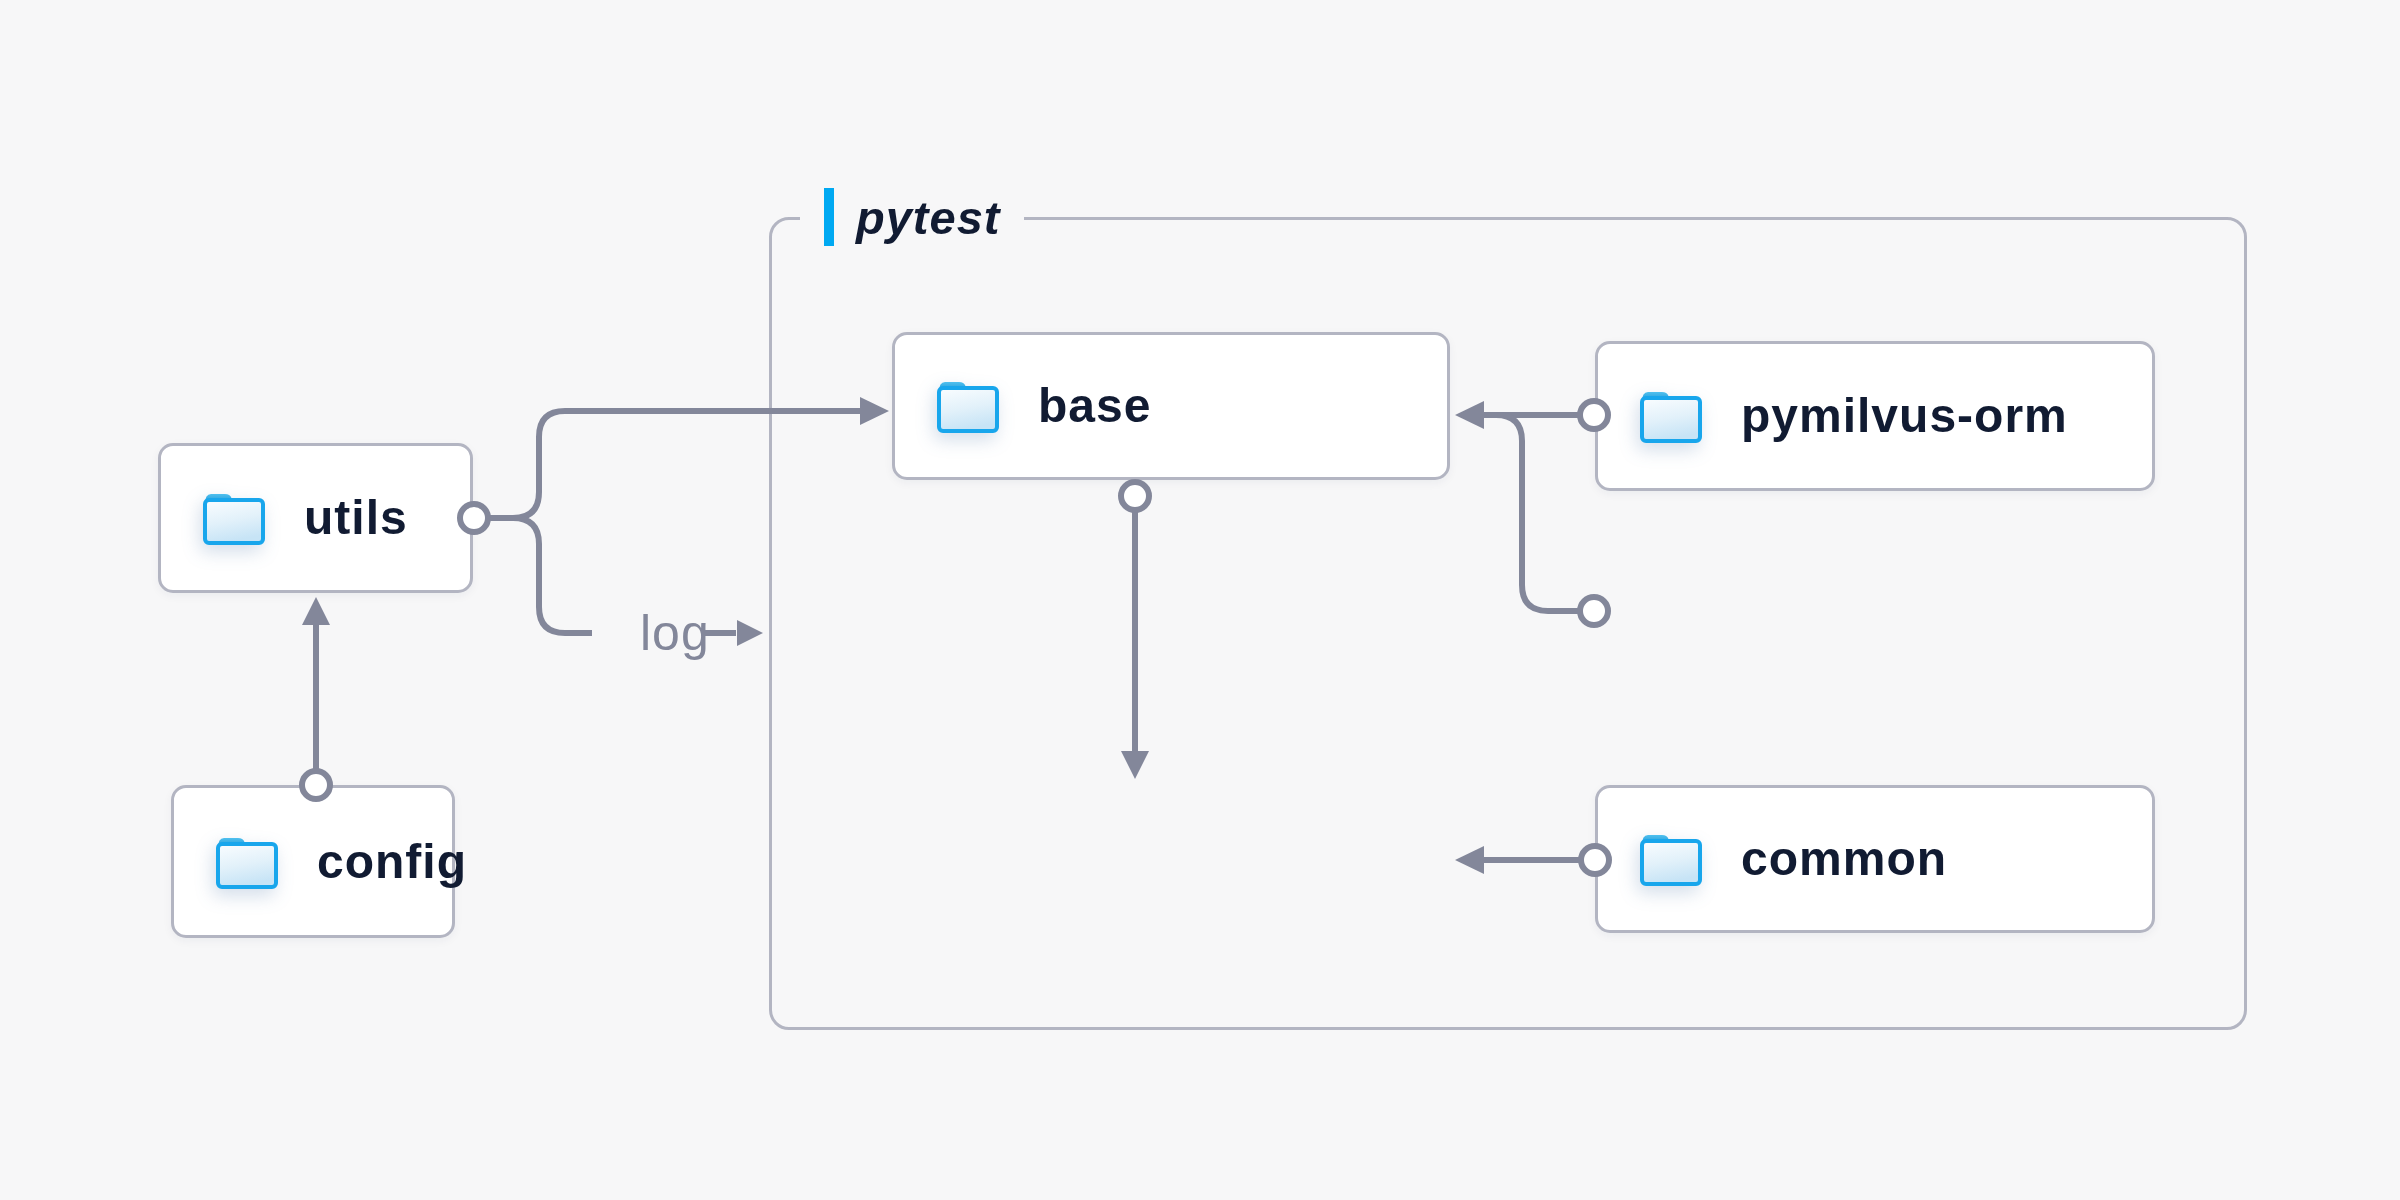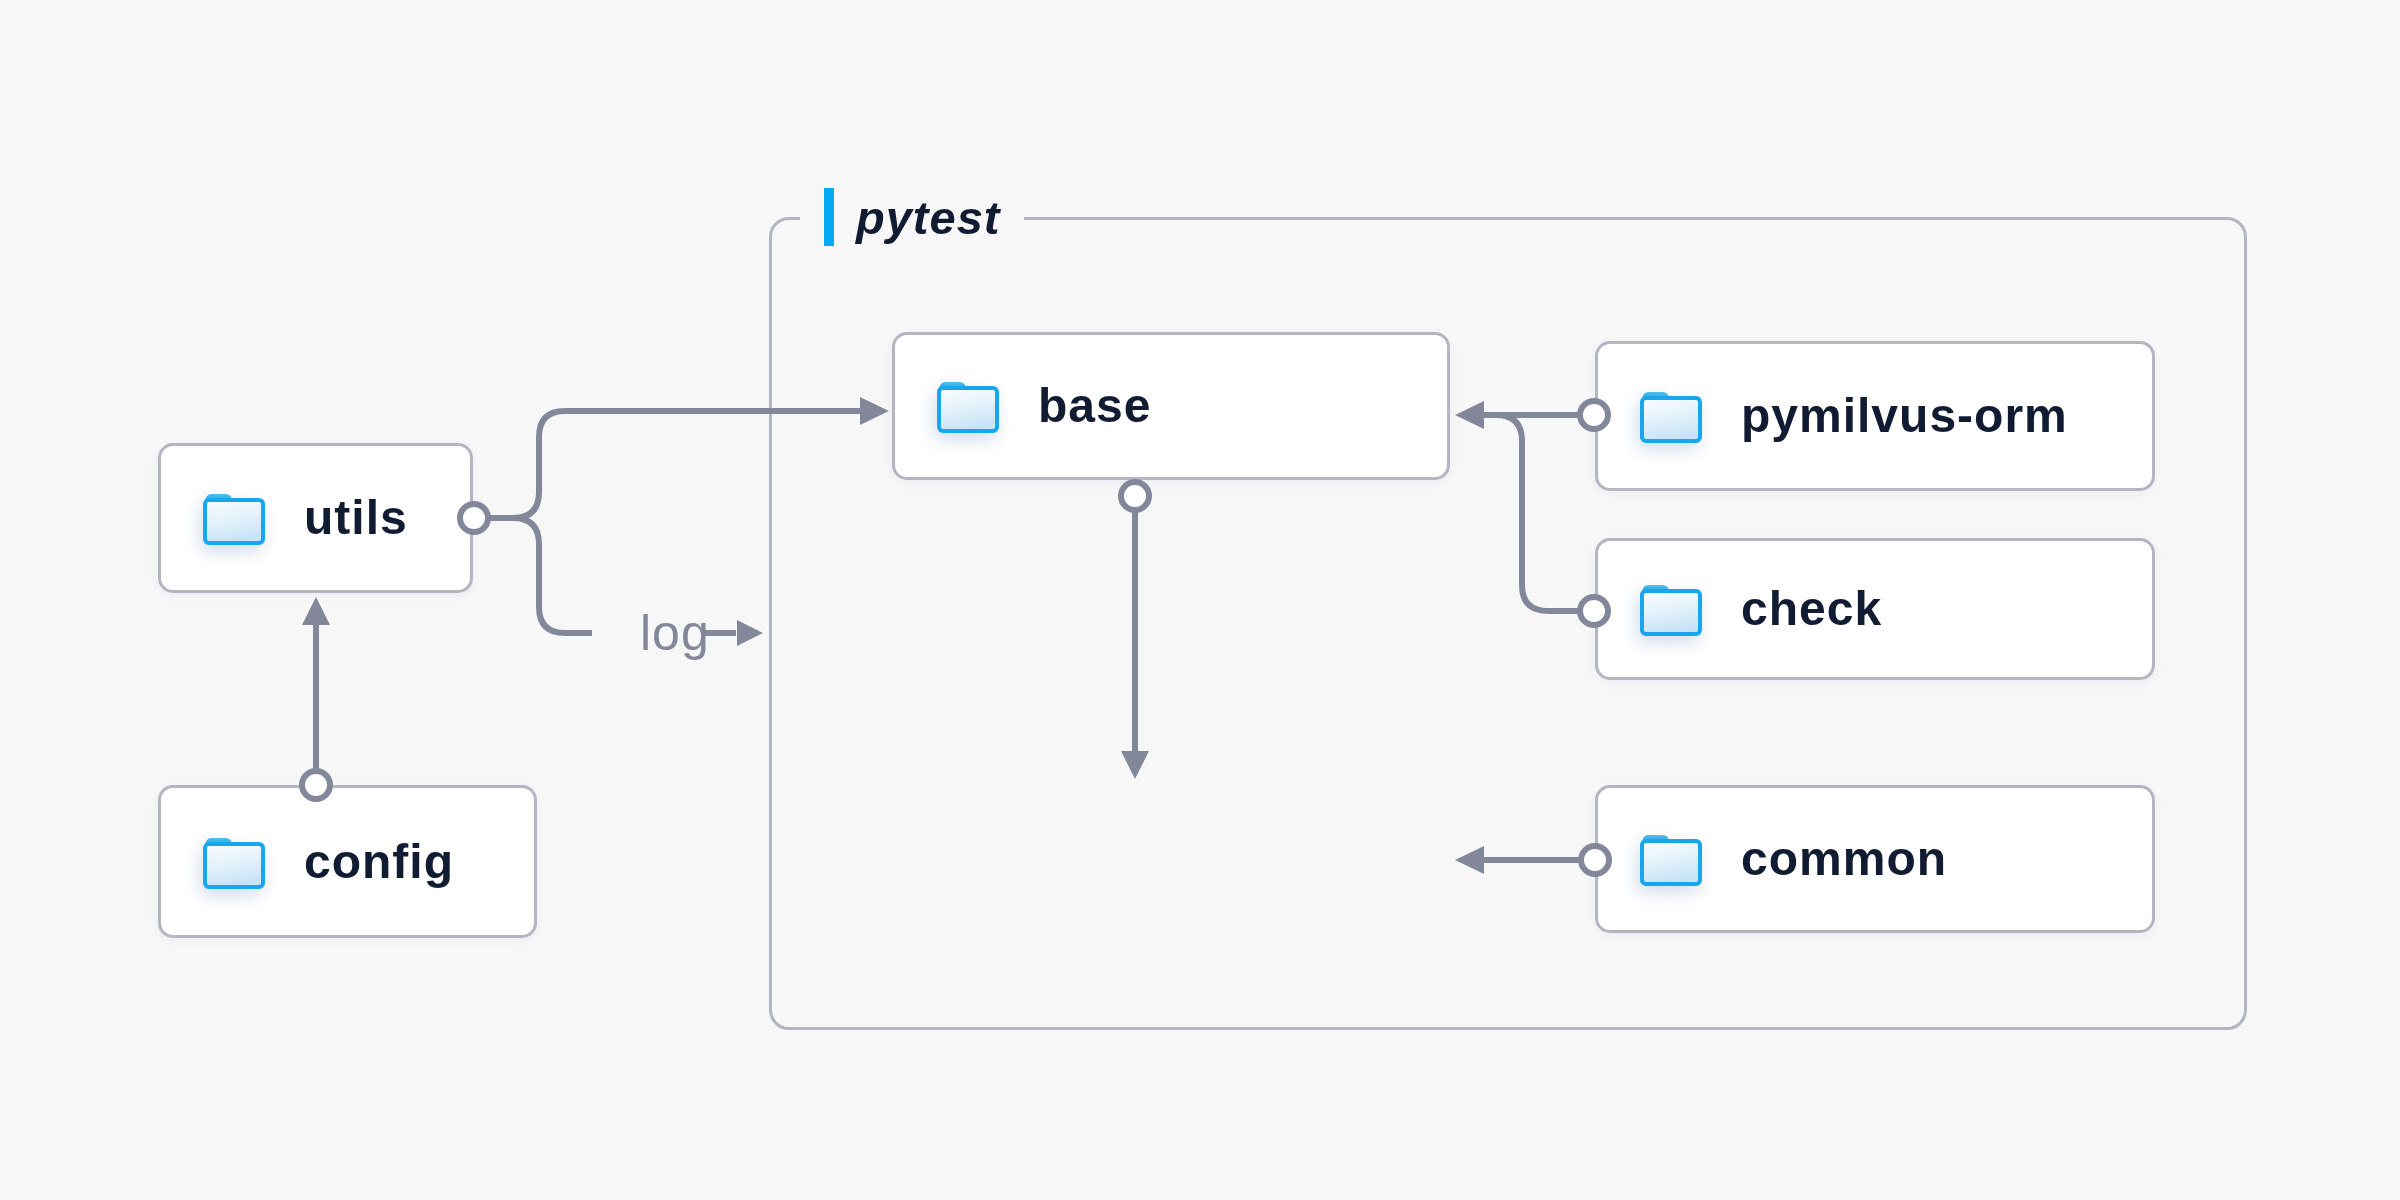--- a/index.html
+++ b/index.html
@@ -80,21 +80,21 @@
     <span class="text">pytest</span>
   </div>
 
   <div class="node" style="left:158px;top:443px;width:315px;height:150px">
     <svg class="folder">
         <use href="#folder-sym"></use>
       </svg>
     <span class="label">utils</span>
   </div>
 
-  <div class="node" style="left:158px;top:785px;width:379px;height:153px">
+  <div class="node" style="left:171px;top:785px;width:284px;height:153px">
     <svg class="folder">
         <use href="#folder-sym"></use>
       </svg>
     <span class="label">config</span>
   </div>
 
   <div class="node" style="left:892px;top:332px;width:558px;height:148px">
     <svg class="folder">
         <use href="#folder-sym"></use>
       </svg>
@@ -102,26 +102,20 @@
   </div>
 
 
   <div class="node" style="left:1595px;top:341px;width:560px;height:150px">
     <svg class="folder">
         <use href="#folder-sym"></use>
       </svg>
     <span class="label">pymilvus-orm</span>
   </div>
 
-  <div class="node" style="left:1595px;top:538px;width:560px;height:142px">
-    <svg class="folder">
-        <use href="#folder-sym"></use>
-      </svg>
-    <span class="label">check</span>
-  </div>
 
   <div class="node" style="left:1595px;top:785px;width:560px;height:148px">
     <svg class="folder">
         <use href="#folder-sym"></use>
       </svg>
     <span class="label">common</span>
   </div>
 
   <span class="log-label">log</span>
 

